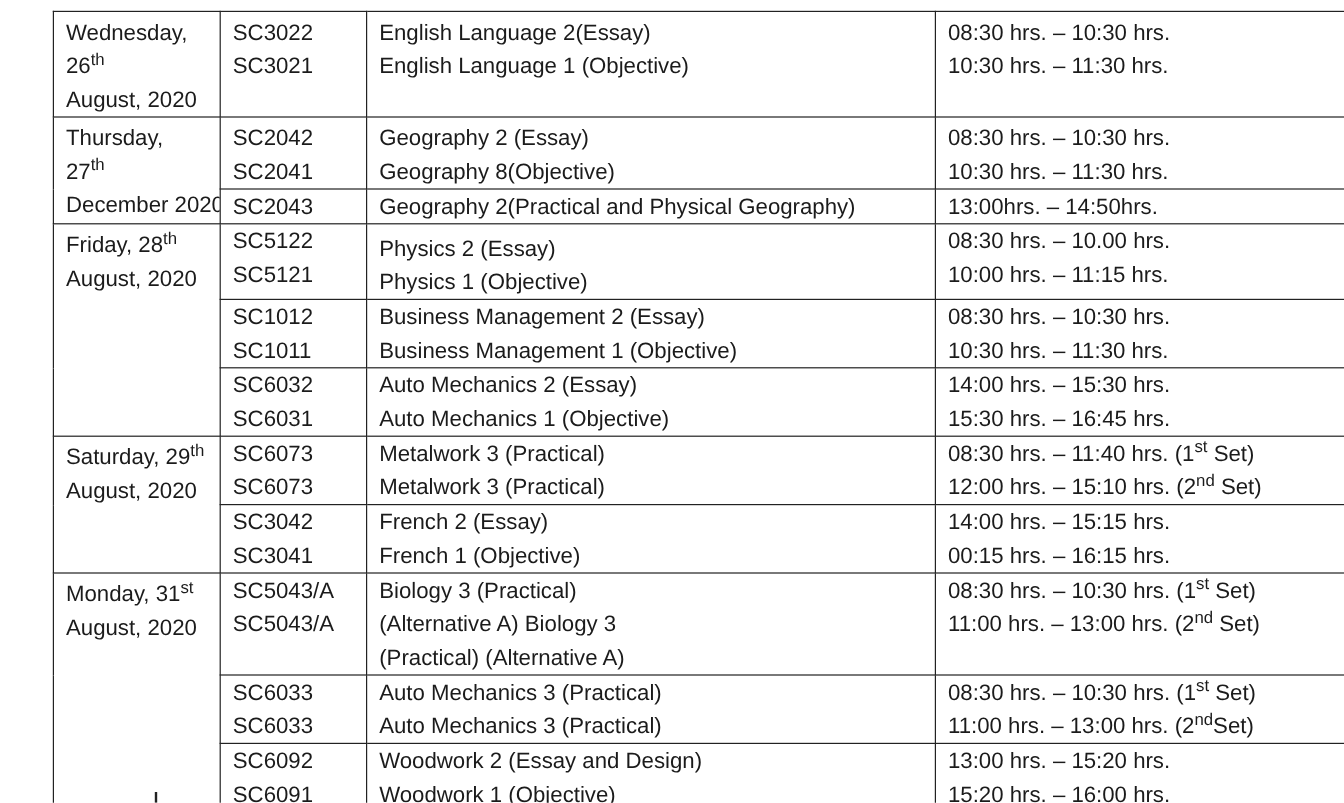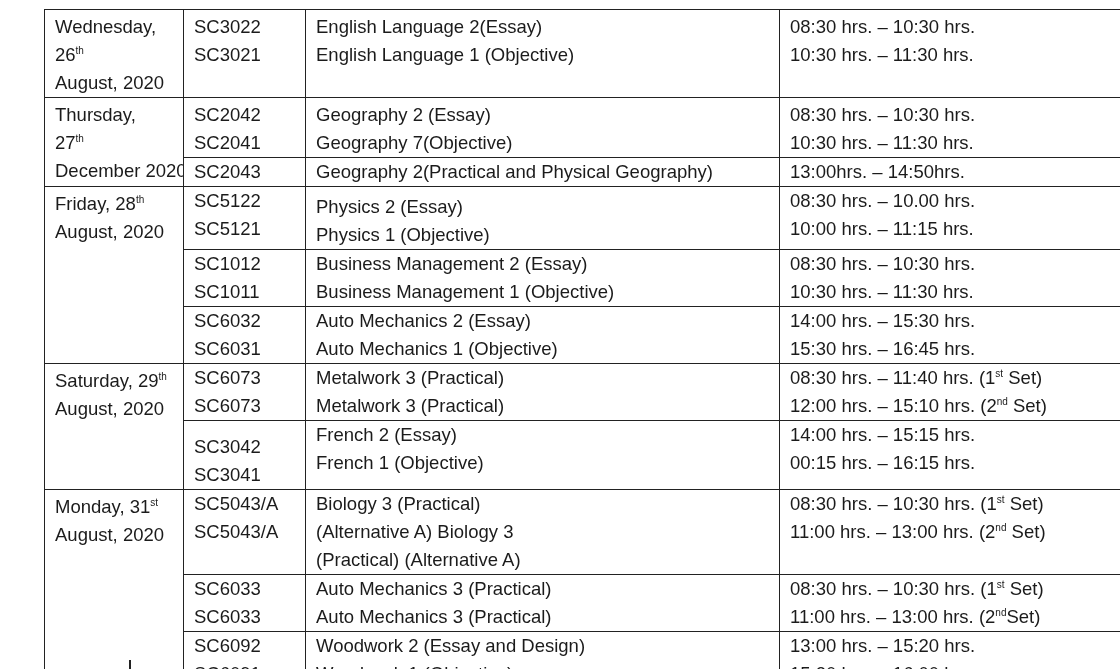--- a/index.html
+++ b/index.html
@@ -44,21 +44,21 @@
     col.c-subject { width: 474px; }
     col.c-time { width: 344px; }
     td.date-cell {
       padding-left: 9px;
     }
     .line {
       display: block;
       height: 28px;
     }
     sup {
-      font-size: 10px;
+      font-size: 14px;
       line-height: 0;
       vertical-align: 7px;
     }
     .cursor-mark {
       position: absolute;
       left: 117px;
       top: 660px;
       width: 1.5px;
       height: 9px;
       background: #222222;
@@ -102,21 +102,21 @@
           <span class="line"><span>Thursday,</span></span>
           <span class="line"><span>27</span><sup>th</sup></span>
           <span class="line"><span>December 2020</span></span>
         </td>
         <td>
           <span class="line">SC2042</span>
           <span class="line">SC2041</span>
         </td>
         <td>
           <span class="line">Geography 2 (Essay)</span>
-          <span class="line">Geography 7(Objective)</span>
+          <span class="line">Geography 8(Objective)</span>
         </td>
         <td>
           <span class="line">08:30 hrs. – 10:30 hrs.</span>
           <span class="line">10:30 hrs. – 11:30 hrs.</span>
         </td>
       </tr>
       <tr style="height:28px">
         <td style="padding-top:0">
           <span class="line">SC2043</span>
         </td>
@@ -187,21 +187,21 @@
         <td style="padding-top:0">
           <span class="line">Metalwork 3 (Practical)</span>
           <span class="line">Metalwork 3 (Practical)</span>
         </td>
         <td style="padding-top:0">
           <span class="line"><span>08:30 hrs. – 11:40 hrs. (</span><span>1</span><sup>st</sup><span> Set)</span></span>
           <span class="line"><span>12:00 hrs. – 15:10 hrs. (</span><span>2</span><sup>nd</sup><span> Set)</span></span>
         </td>
       </tr>
       <tr style="height:56px">
-        <td style="padding-top:12px">
+        <td style="padding-top:0">
           <span class="line">SC3042</span>
           <span class="line">SC3041</span>
         </td>
         <td style="padding-top:0">
           <span class="line">French 2 (Essay)</span>
           <span class="line">French 1 (Objective)</span>
         </td>
         <td style="padding-top:0">
           <span class="line">14:00 hrs. – 15:15 hrs.</span>
           <span class="line">00:15 hrs. – 16:15 hrs.</span>

